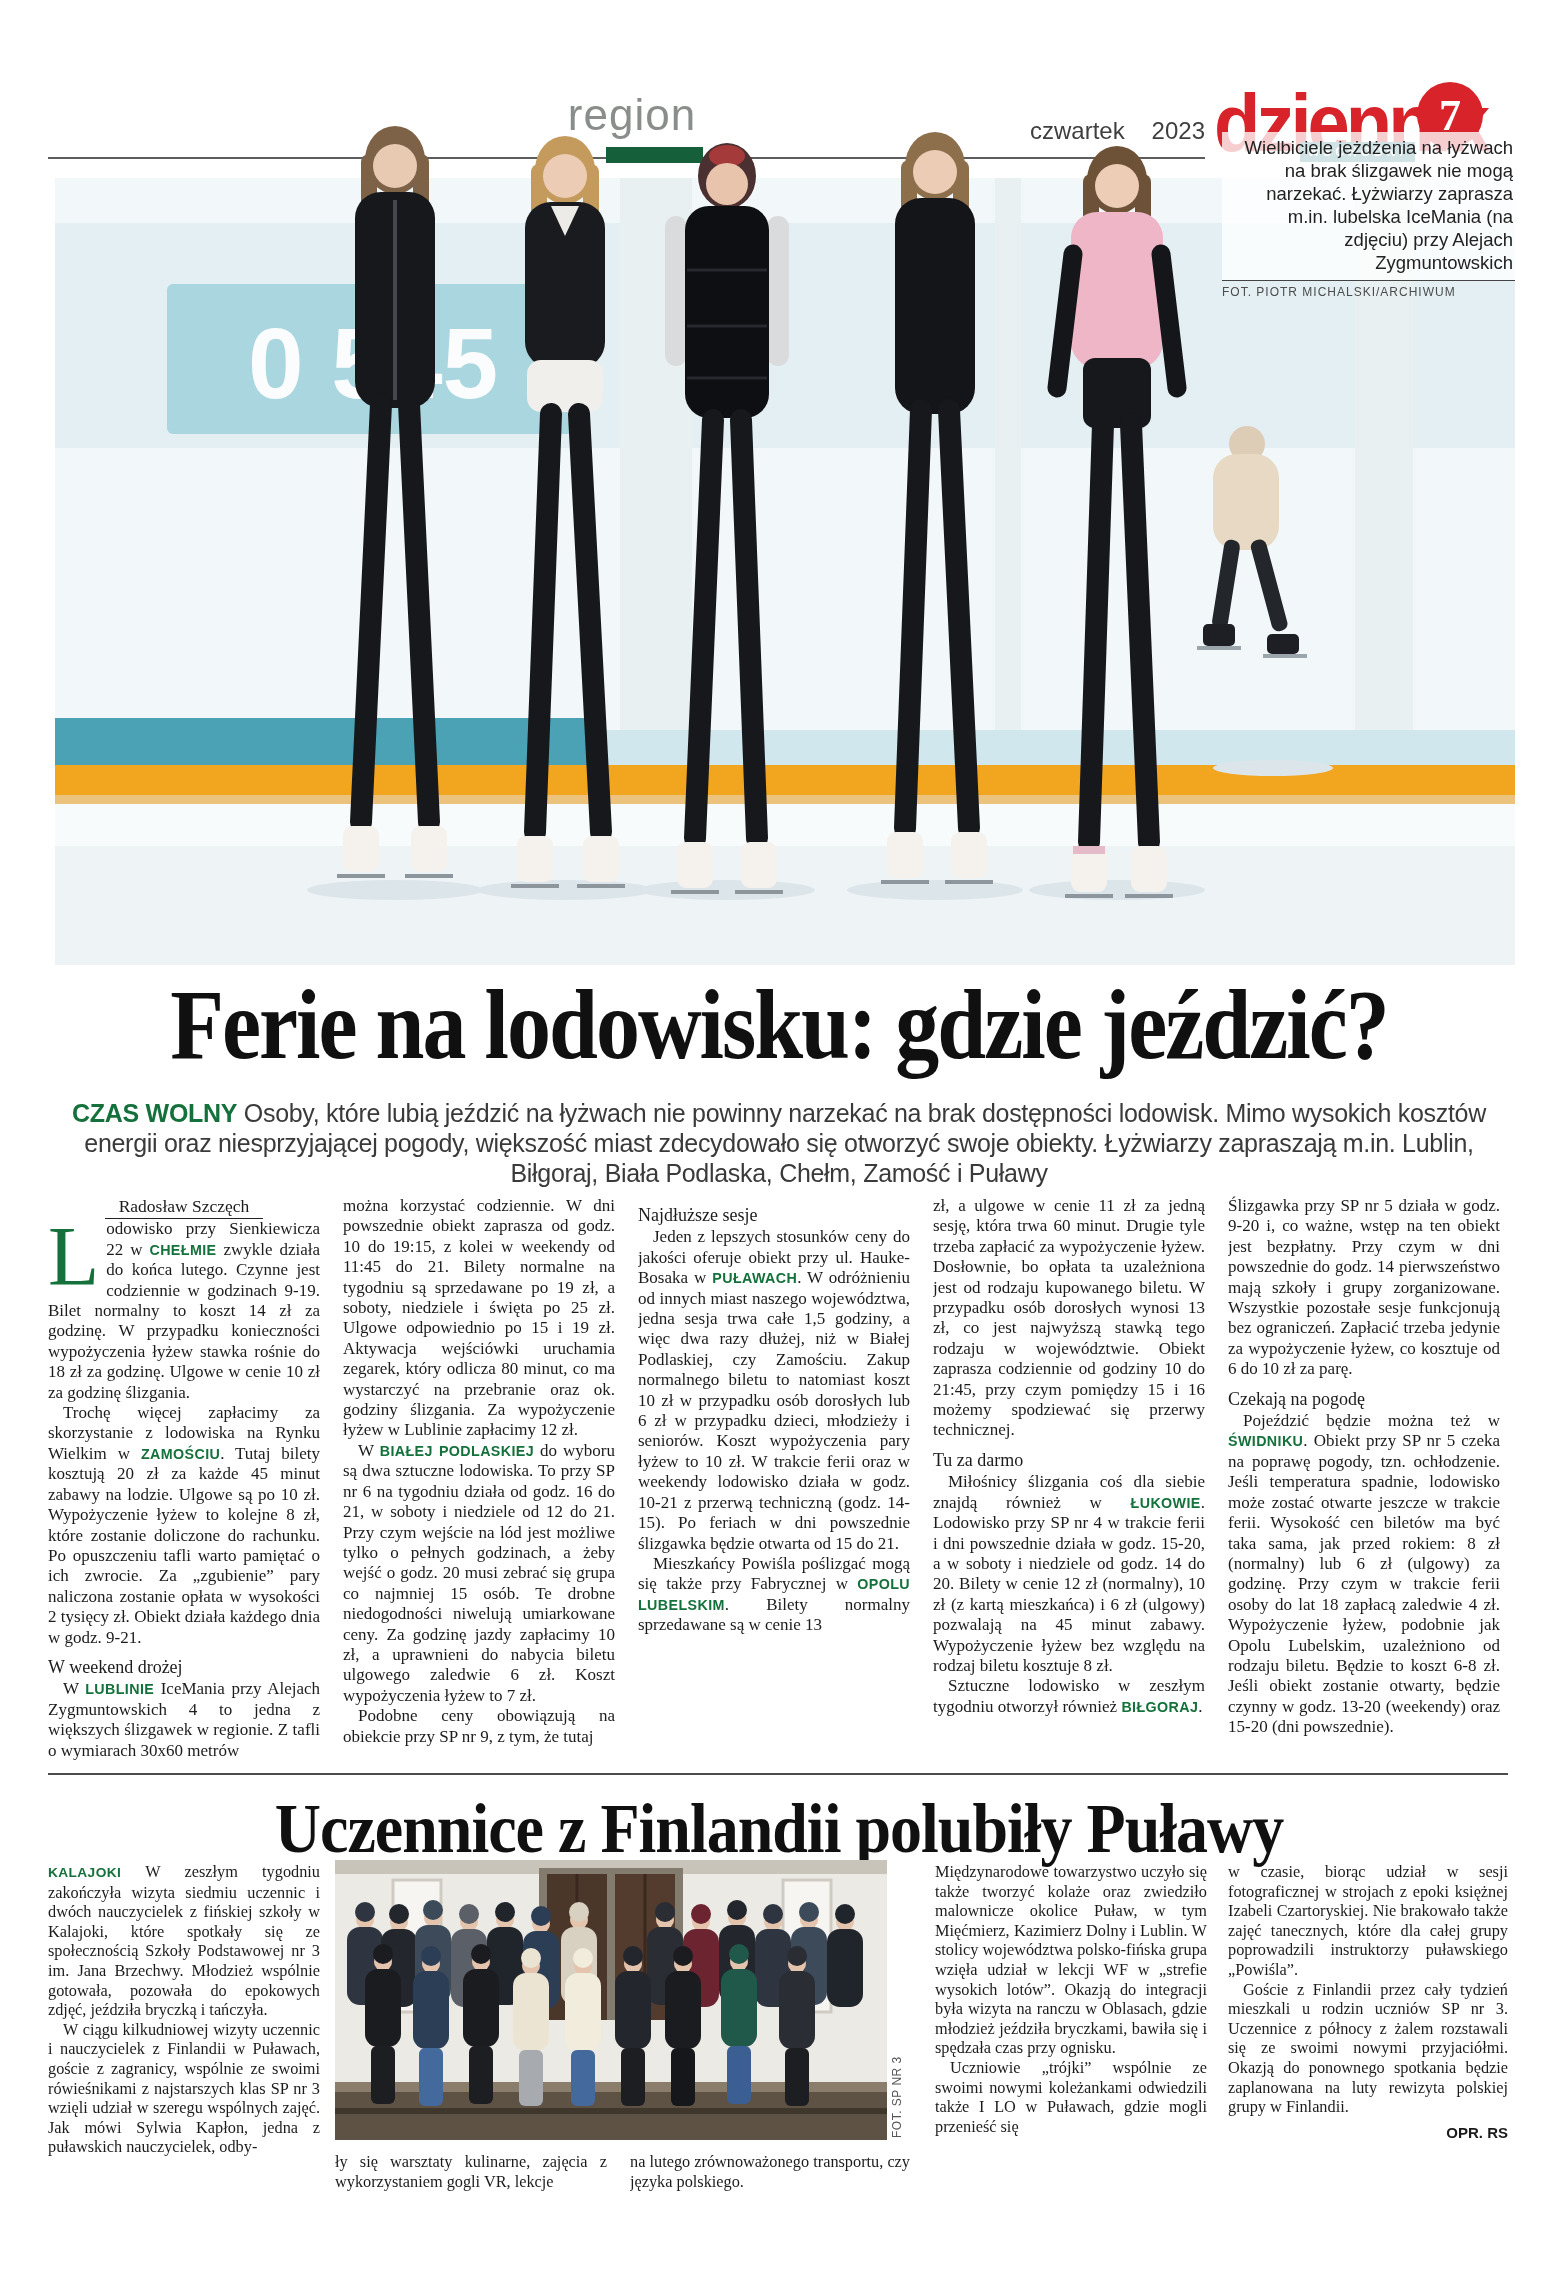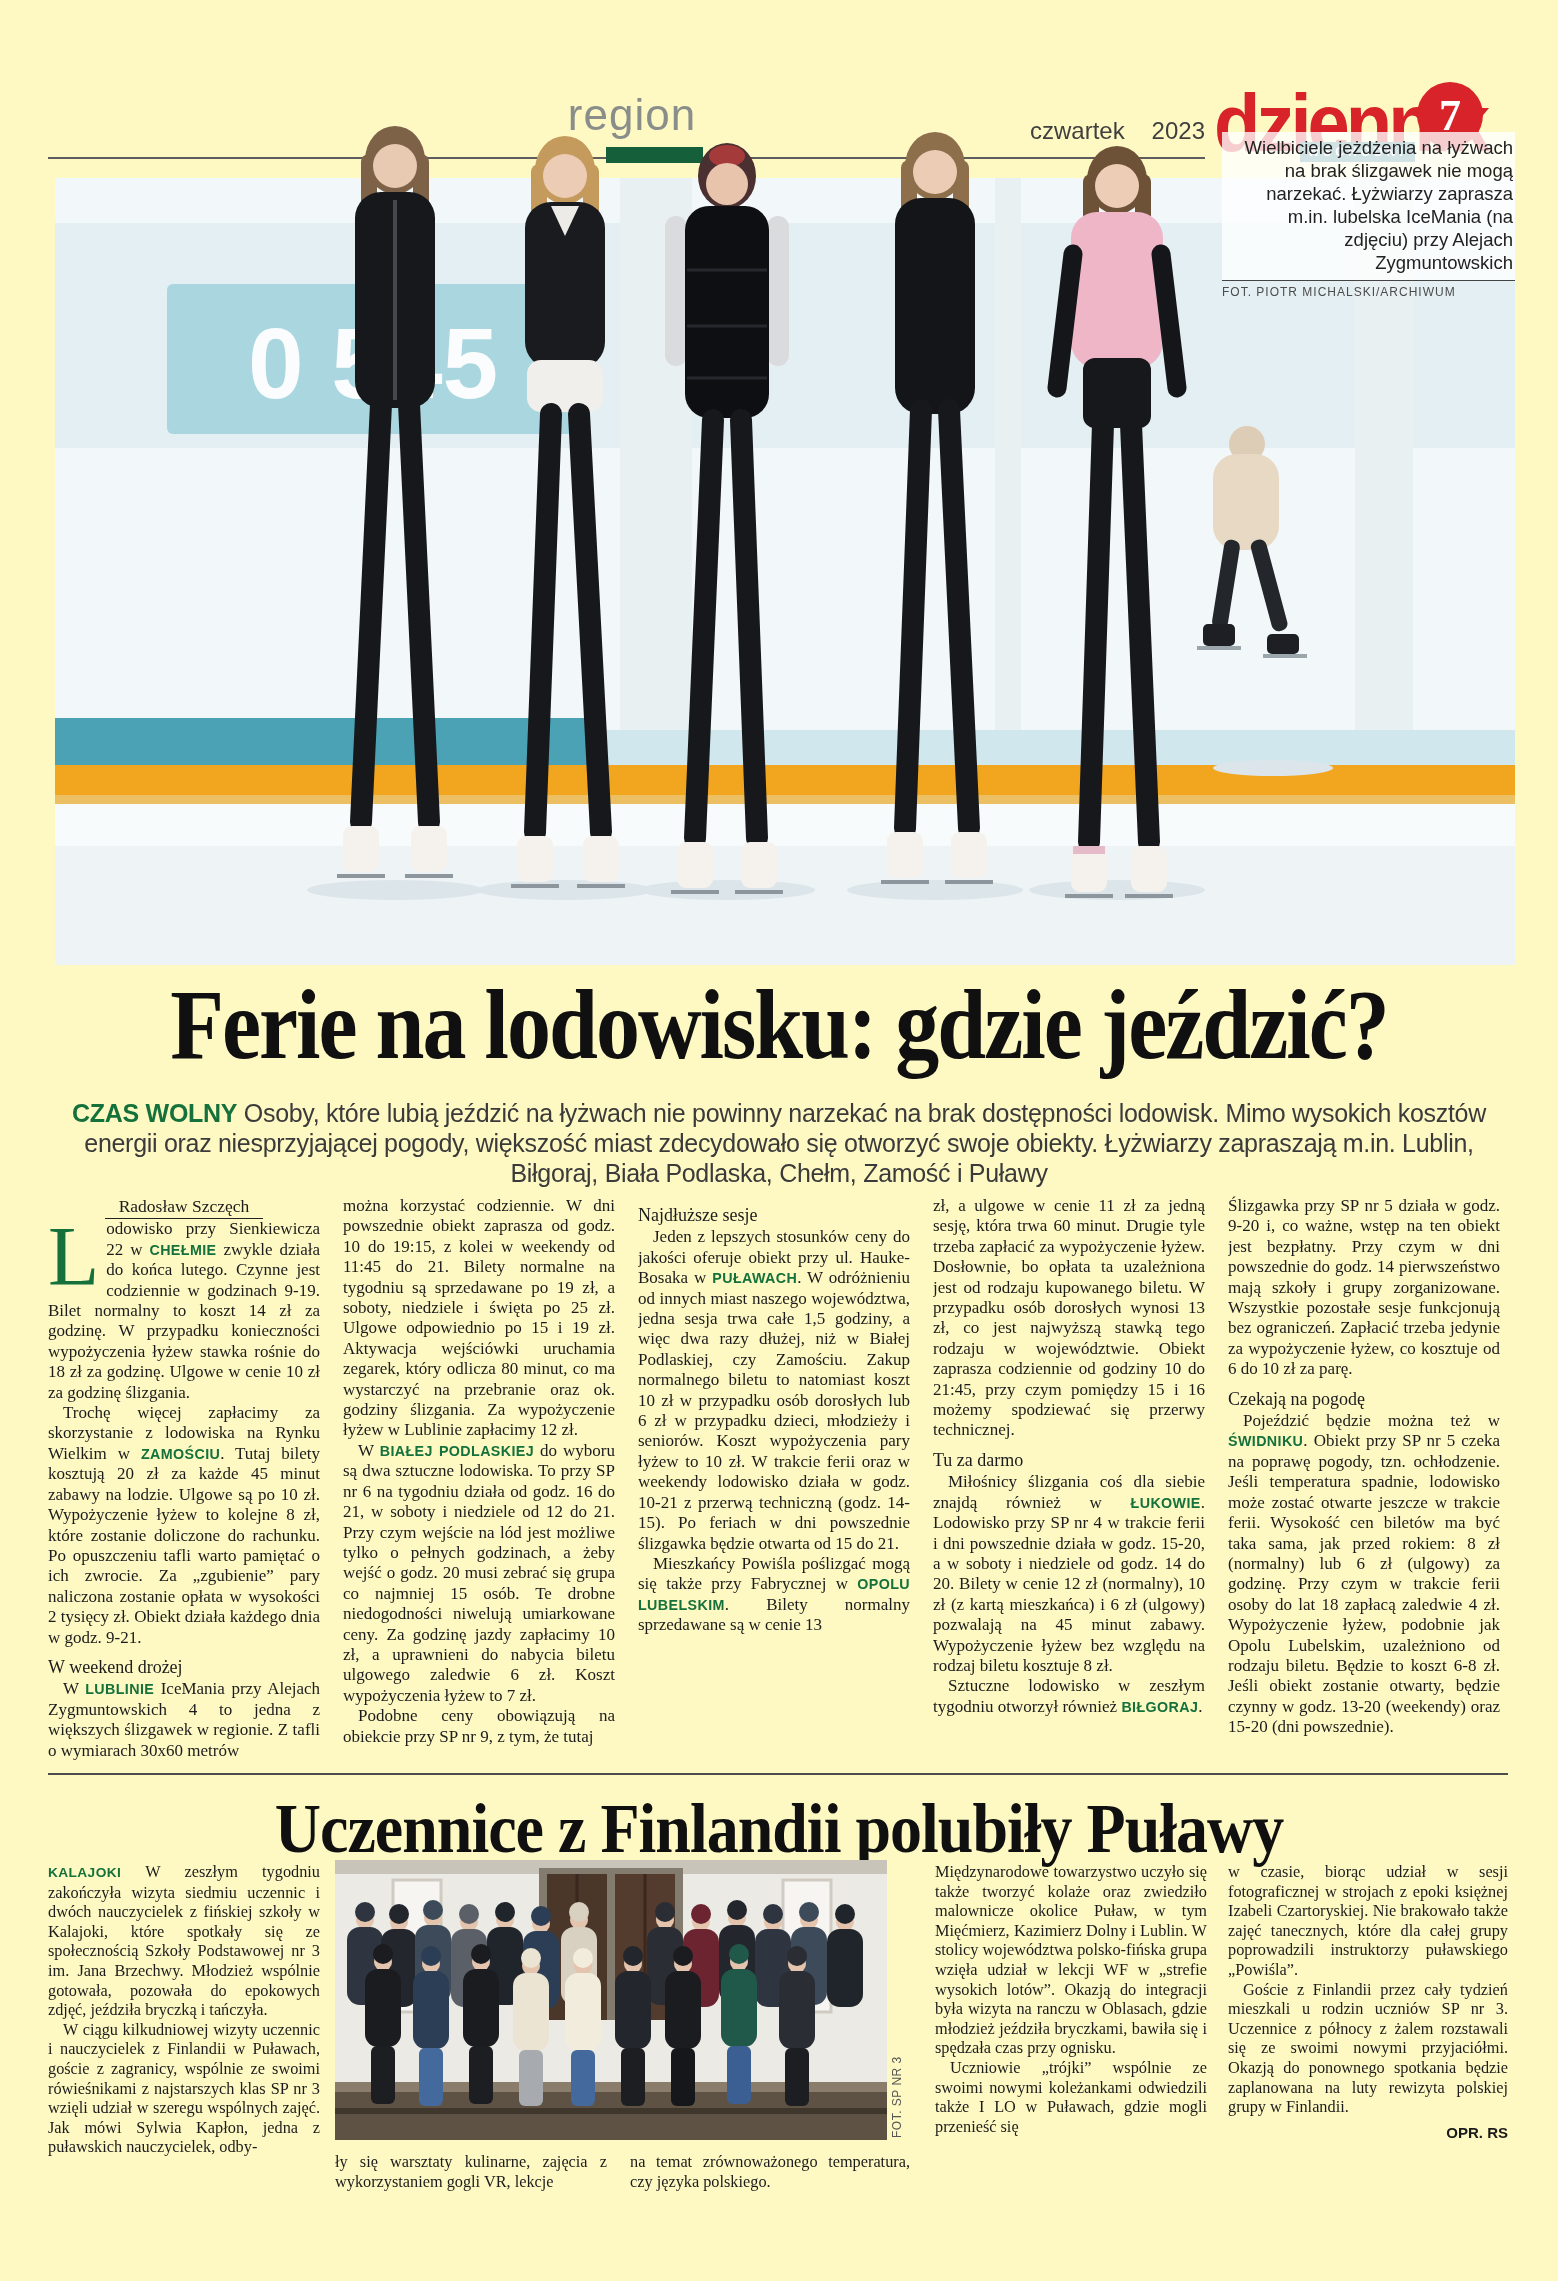--- a/index.html
+++ b/index.html
@@ -1,16 +1,16 @@
 <!DOCTYPE html>
 <html><head>
 <meta charset="utf-8">
 <style>
   html,body{margin:0;padding:0;background:#888;}
-  .page{position:relative;width:1558px;height:2281px;background:#fef9c3;
+  .page{position:relative;width:1558px;height:2281px;background:#ffffff;
         font-family:"Liberation Serif",serif;color:#1b1b1b;overflow:hidden;margin:0 auto;}
   .abs{position:absolute;}
 
   
   .section-label{font-family:"Liberation Sans",sans-serif;font-weight:300;font-size:44px;color:#8a8e8a;letter-spacing:1px;}
   .section-bar{background:#15603a;}
   .head-rule{background:#5d5d5d;}
   .date-line{font-family:"Liberation Sans",sans-serif;font-size:24px;color:#3f3f3f;align-items:center;}
   .logo{font-family:"Liberation Sans",sans-serif;font-weight:800;font-size:76px;color:#d8232a;
         letter-spacing:-4px;transform:scaleY(1.08);transform-origin:left bottom;white-space:nowrap;}
@@ -304,21 +304,21 @@
         <rect x="392" y="186" width="24" height="58" rx="6" fill="#3b5f92"></rect>
         <rect x="450" y="188" width="24" height="58" rx="6" fill="#1d1e22"></rect>
       </svg>
     </div>
     <div class="abs photo2-credit" style="left:842px;top:118px;height:160px;">FOT. SP NR 3</div>
 
     <div class="abs a2col" style="left:287px;top:292px;width:272px;">
       <p class="np">ły się warsztaty kulinarne, zajęcia z wykorzystaniem gogli VR, lekcje</p>
     </div>
     <div class="abs a2col" style="left:582px;top:292px;width:280px;">
-      <p class="np">na temat zrównoważonego temperatura, czy języka polskiego.</p>
+      <p class="np">na lutego zrównoważonego transportu, czy języka polskiego.</p>
     </div>
 
     <div class="abs a2col" style="left:887px;top:2px;width:272px;height:418px;">
       <p class="np">Międzynarodowe towarzystwo uczyło się także tworzyć kolaże oraz zwiedziło malownicze okolice Puław, w tym Mięćmierz, Kazimierz Dolny i Lublin. W stolicy województwa polsko-fińska grupa wzięła udział w lekcji WF w „strefie wysokich lotów”. Okazją do integracji była wizyta na ranczu w Oblasach, gdzie młodzież jeździła bryczkami, bawiła się i spędzała czas przy ognisku.</p>
       <p class="np ind">Uczniowie „trójki” wspólnie ze swoimi nowymi koleżankami odwiedzili także I LO w Puławach, gdzie mogli przenieść się</p>
     </div>
 
     <div class="abs a2col" style="left:1180px;top:2px;width:280px;height:418px;">
       <p class="np">w czasie, biorąc udział w sesji fotograficznej w strojach z epoki księżnej Izabeli Czartoryskiej. Nie brakowało także zajęć tanecznych, które dla całej grupy poprowadzili instruktorzy puławskiego „Powiśla”.</p>
       <p class="np ind">Goście z Finlandii przez cały tydzień mieszkali u rodzin uczniów SP nr 3. Uczennice z północy z żalem rozstawali się ze swoimi nowymi przyjaciółmi. Okazją do ponownego spotkania będzie zaplanowana na luty rewizyta polskiej grupy w Finlandii.</p>

